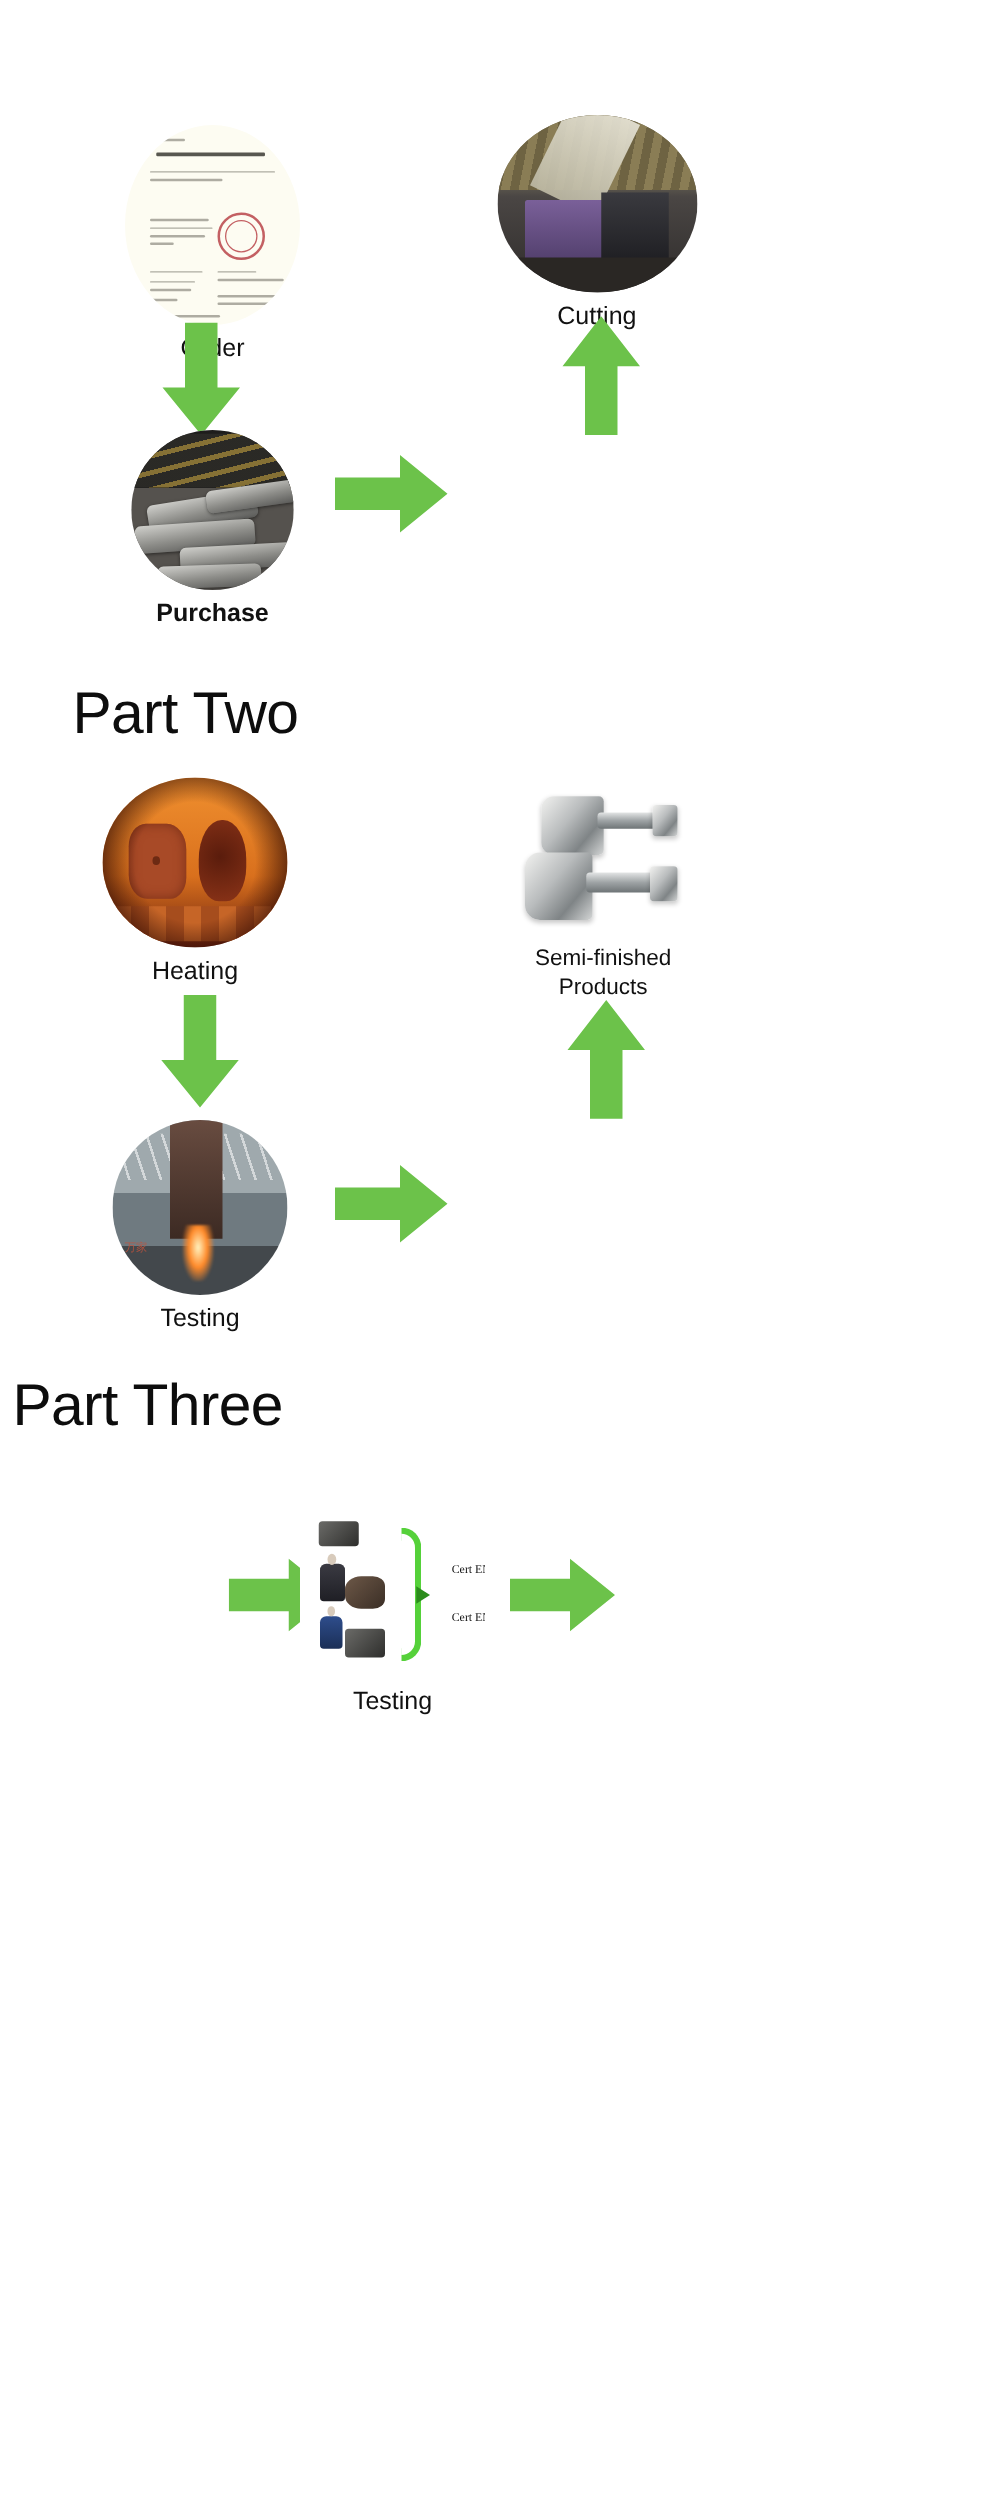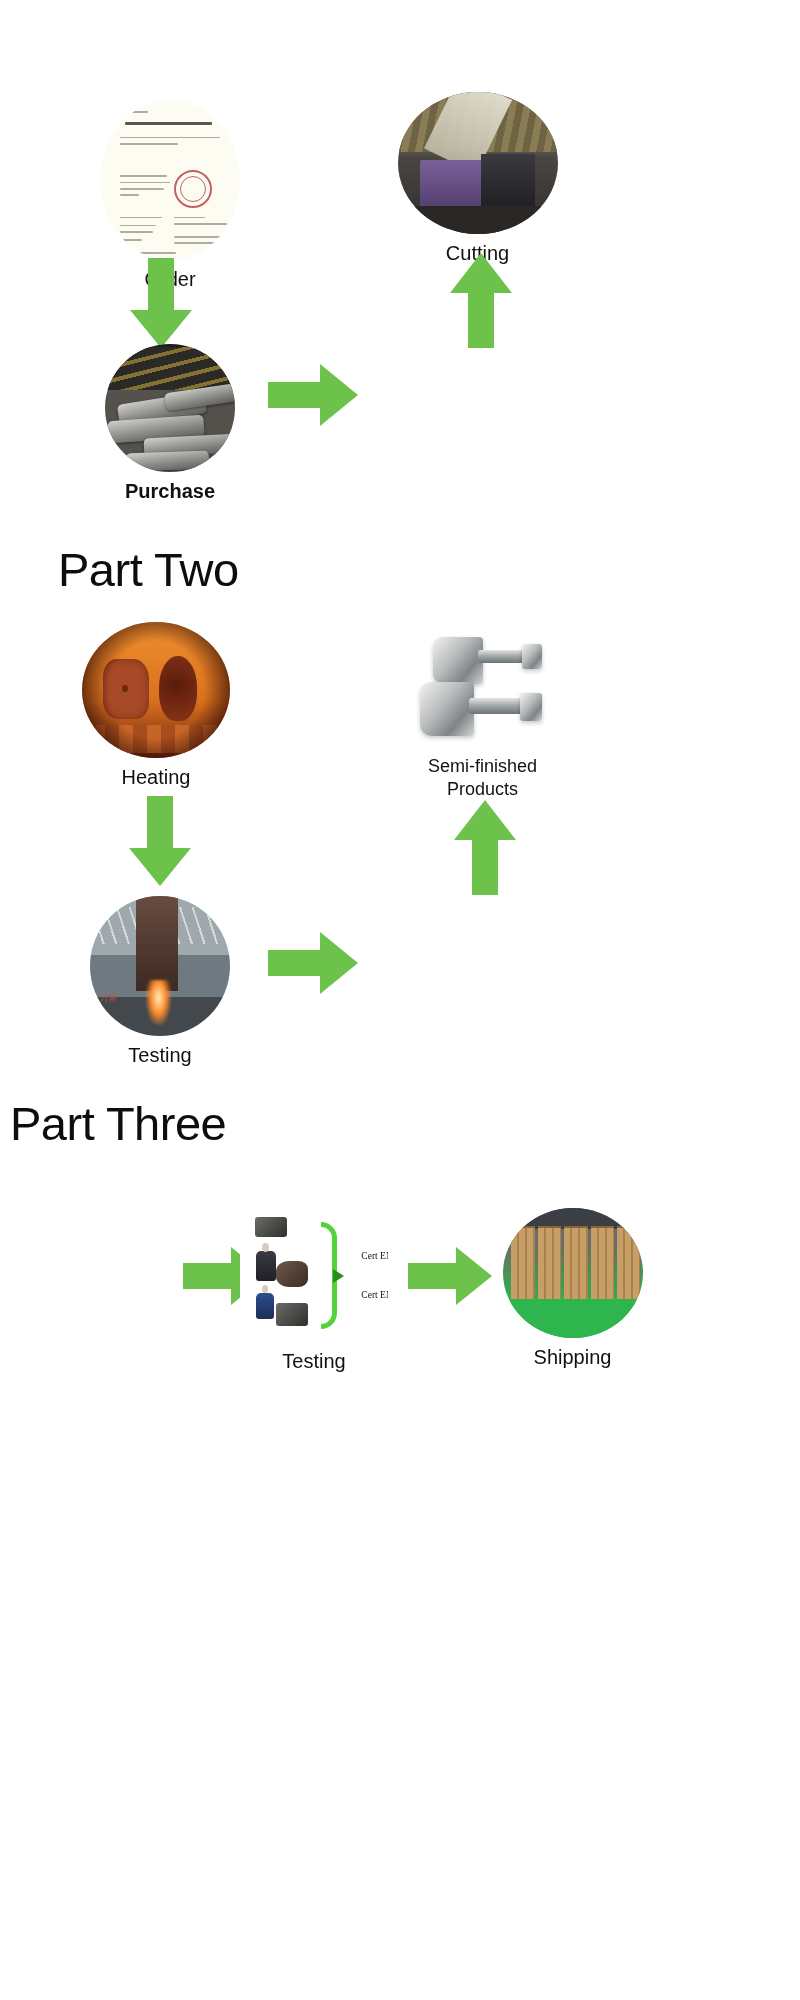--- a/index.html
+++ b/index.html
@@ -431,28 +431,14 @@
     </div>
     <div class="caption">Testing</div>
   </div>
 
   <div class="arrow" style="left:408px; top:1245px; width:86px; height:62px;">
     <svg viewBox="0 0 86 62" preserveAspectRatio="none" aria-hidden="true">
       <polygon points="0,18 48,18 48,2 84,31 48,60 48,44 0,44" fill="#6CC24A"></polygon>
     </svg>
   </div>
 
-  <div class="node" style="left:500px; top:1208px; width:145px;">
-    <div class="bubble" style="width:140px; height:130px;">
-      <div class="ph ship">
-        <div class="sky"></div>
-        <div class="crate" style="left:6%; width:17%;"></div>
-        <div class="crate" style="left:25%; width:17%;"></div>
-        <div class="crate" style="left:44%; width:17%;"></div>
-        <div class="crate" style="left:63%; width:17%;"></div>
-        <div class="crate" style="left:82%; width:16%;"></div>
-        <div class="lawn"></div>
-      </div>
-    </div>
-    <div class="caption">Shipping</div>
-  </div>
 
 </div>
 
 </body></html>

